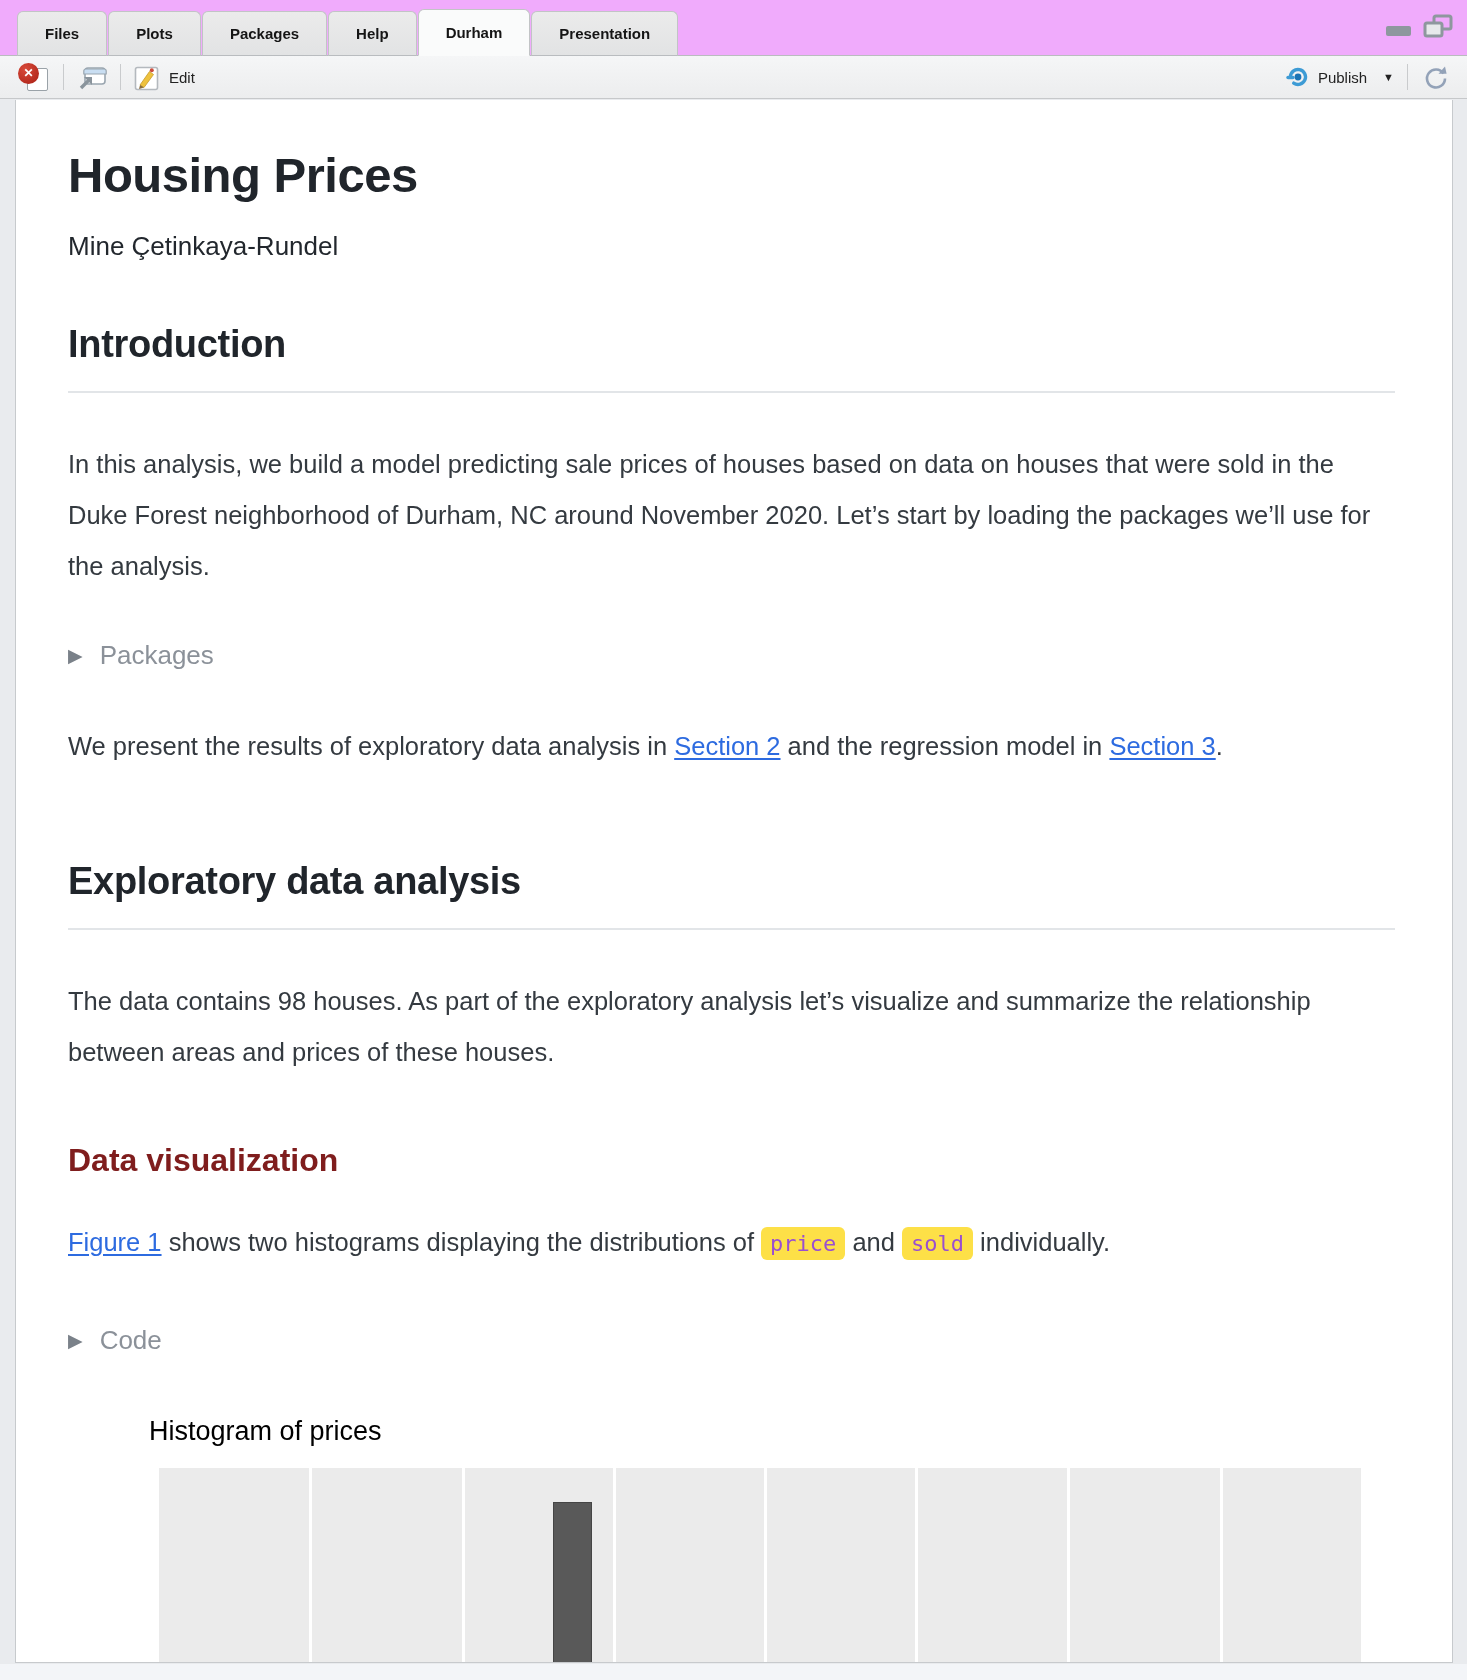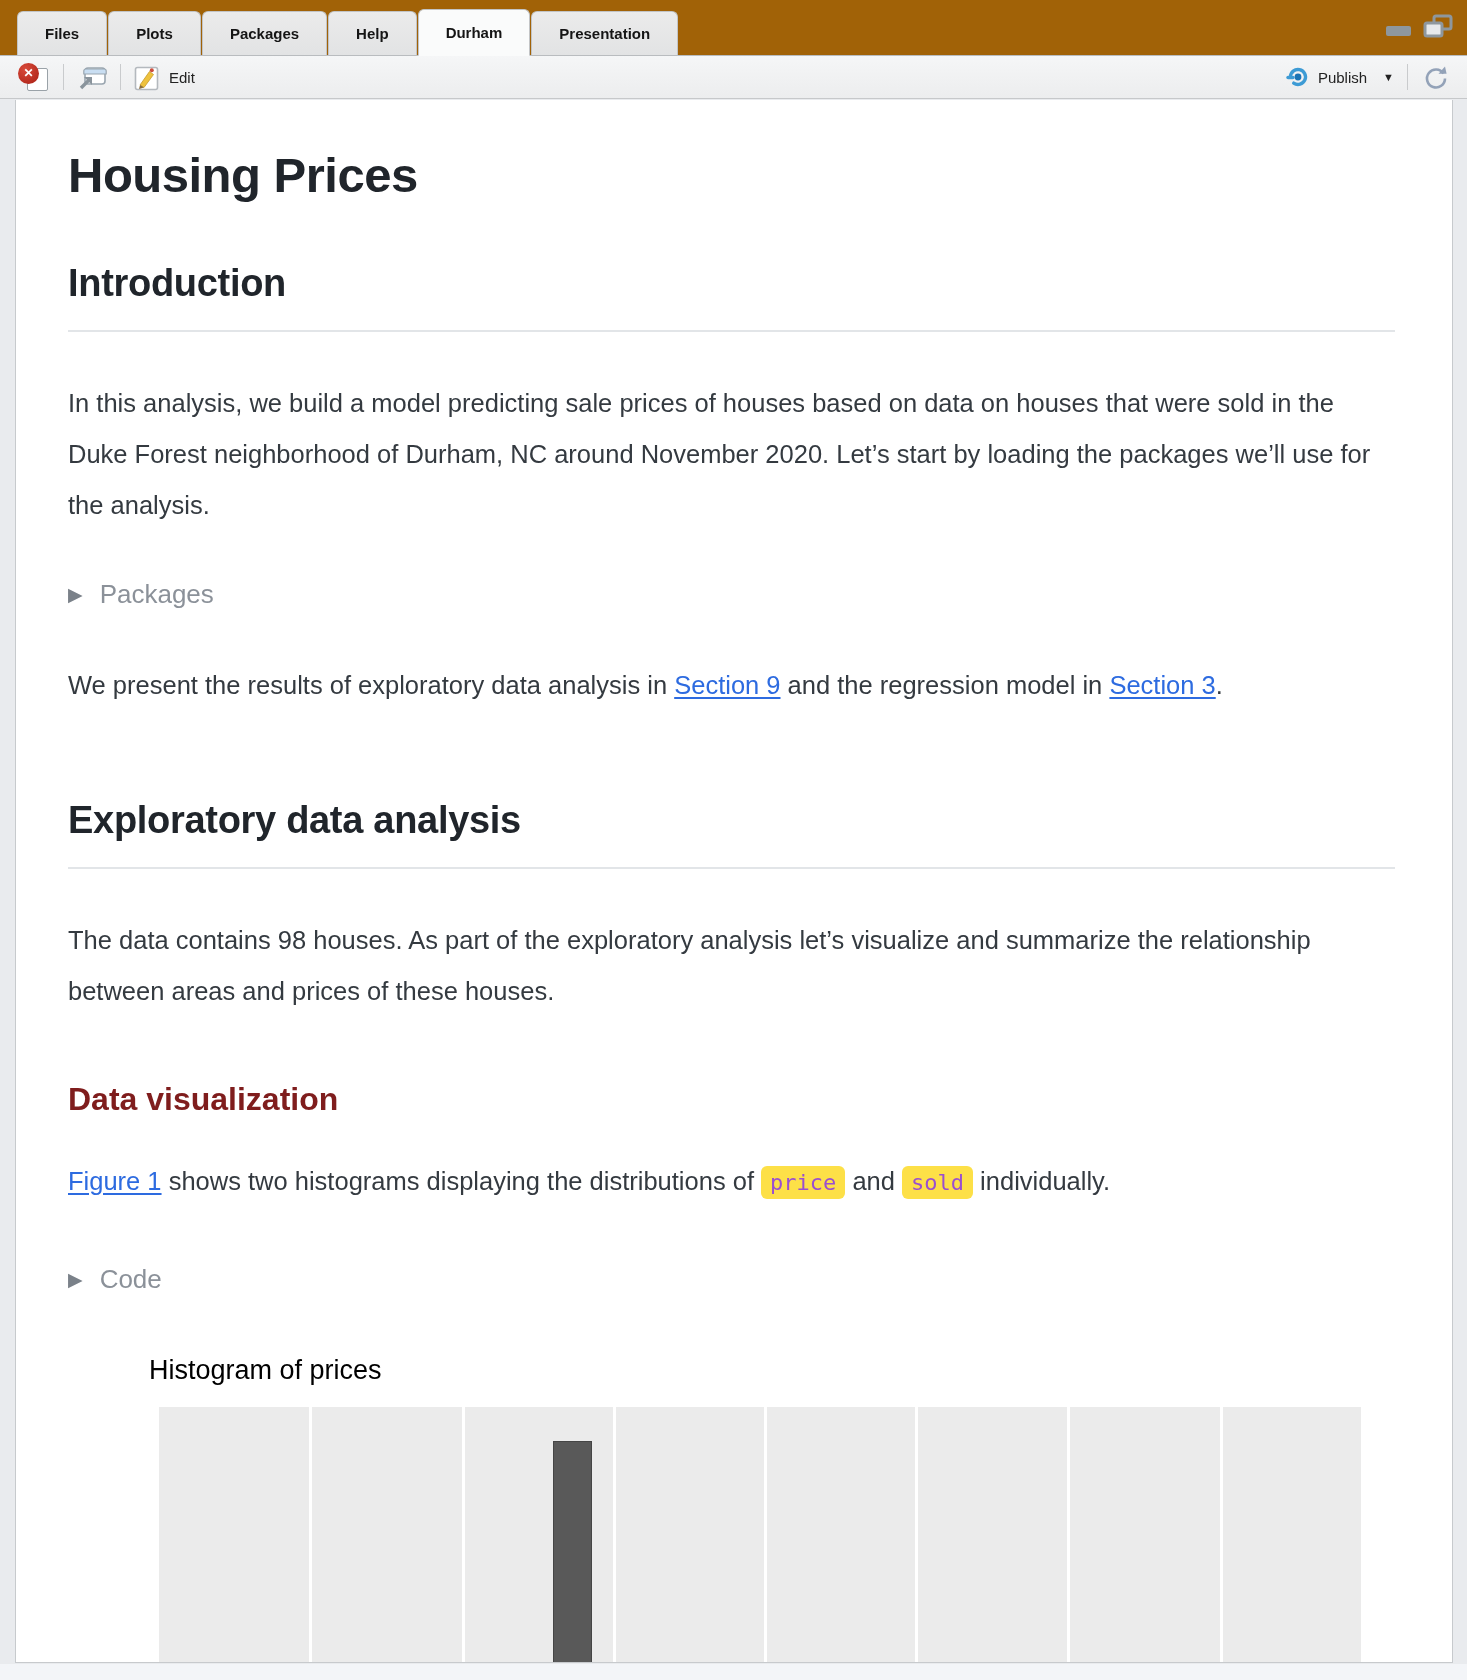--- a/index.html
+++ b/index.html
@@ -8,21 +8,21 @@
     width:1467px; height:1680px; overflow:hidden;
     background:#e9ebee;
     font-family:"Liberation Sans", sans-serif;
     -webkit-font-smoothing:antialiased;
   }
   .pane { position:relative; width:1467px; height:1680px; }
 
   
   .tabbar {
     position:absolute; top:0; left:0; right:0; height:56px;
-    background:#a16207;
+    background:#f0abfc;
     border-bottom:1px solid #b9bcbf;
     display:flex; align-items:flex-end;
   }
   .tabs { display:flex; align-items:flex-end; padding-left:17px; height:100%; }
   .tab {
     height:45px; display:flex; align-items:center;
     padding:0 27px; margin-right:1px; margin-bottom:-1px;
     background:linear-gradient(#ebebeb,#e2e3e4);
     border:1px solid #c2c4c6; border-bottom:1px solid #b9bcbf;
     border-radius:6px 6px 0 0;
@@ -162,31 +162,32 @@
       <svg width="28" height="28" viewBox="0 0 28 28">
         <path d="M22.5 10.5 a9 9 0 1 0 1.5 5" fill="none" stroke="#93a2b8" stroke-width="2.6"></path>
         <polygon points="17.5,10.8 25.6,10.8 24,3.6" fill="#93a2b8"></polygon>
       </svg>
     </div>
   </div>
 
   <div class="page">
 
     <h1 class="doc-title">Housing Prices</h1>
+    <div class="doc-author">Mine Çetinkaya-Rundel</div>
 
     <h2 class="sec" style="margin-top:61px">Introduction</h2>
 
     <p class="body">In this analysis, we build a model predicting sale prices of houses based on data on houses that were sold in the Duke Forest neighborhood of Durham, NC around November 2020. Let’s start by loading the packages we’ll use for the analysis.</p>
 
     <div class="summary">
       <span class="tri">▶</span>
       <span>Packages</span>
     </div>
 
-    <p class="body" style="margin-top:50px"><span>We present the results of exploratory data analysis in </span><a class="doclink">Section 9</a><span> and the regression model in </span><a class="doclink">Section 3</a><span>.</span></p>
+    <p class="body" style="margin-top:50px"><span>We present the results of exploratory data analysis in </span><a class="doclink">Section 2</a><span> and the regression model in </span><a class="doclink">Section 3</a><span>.</span></p>
 
     <h2 class="sec">Exploratory data analysis</h2>
 
     <p class="body">The data contains 98 houses. As part of the exploratory analysis let’s visualize and summarize the relationship between areas and prices of these houses.</p>
 
     <h3 class="subsec">Data visualization</h3>
 
     <p class="body tight"><a class="doclink">Figure 1</a><span> shows two histograms displaying the distributions of </span><code class="inline">price</code><span> and </span><code class="inline">sold</code><span> individually.</span></p>
 
     <div class="summary" style="margin-top:56px">

